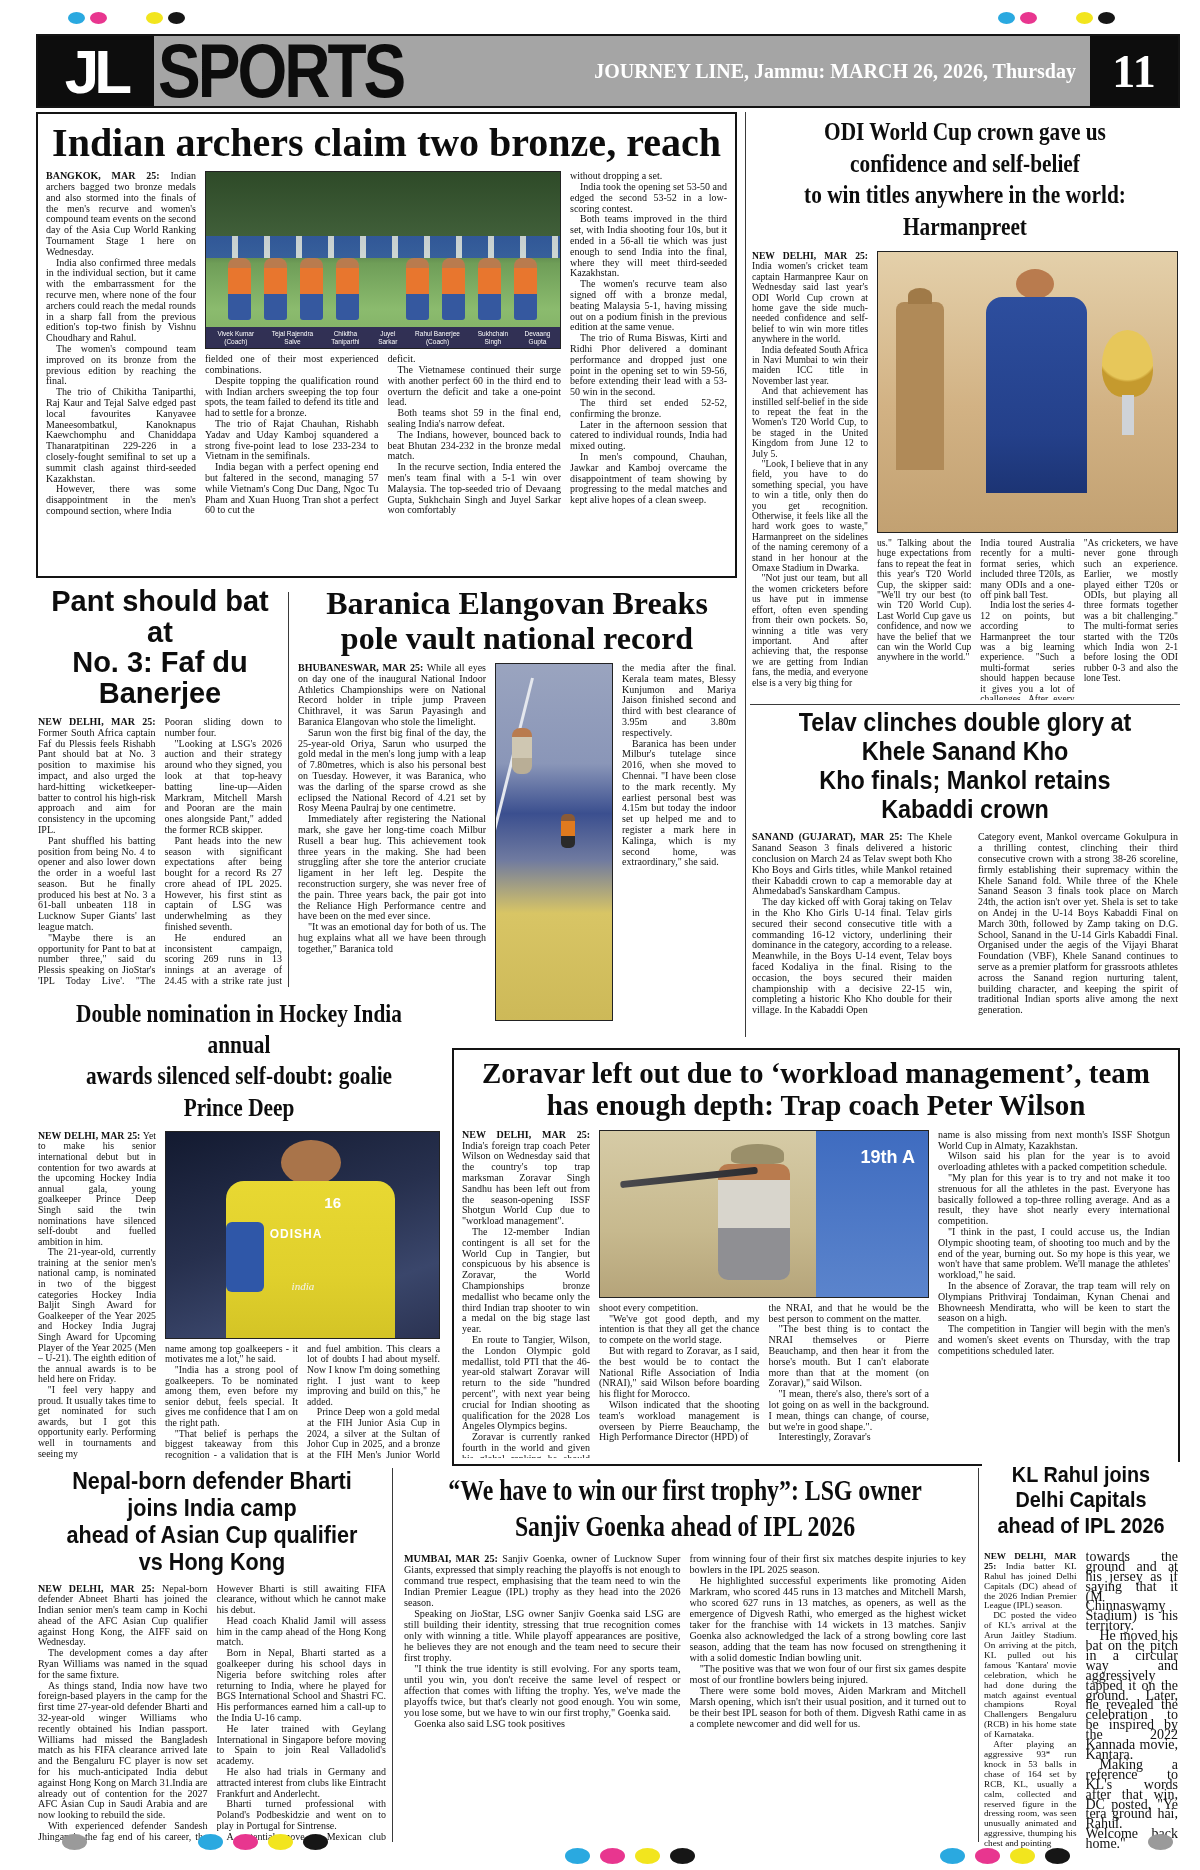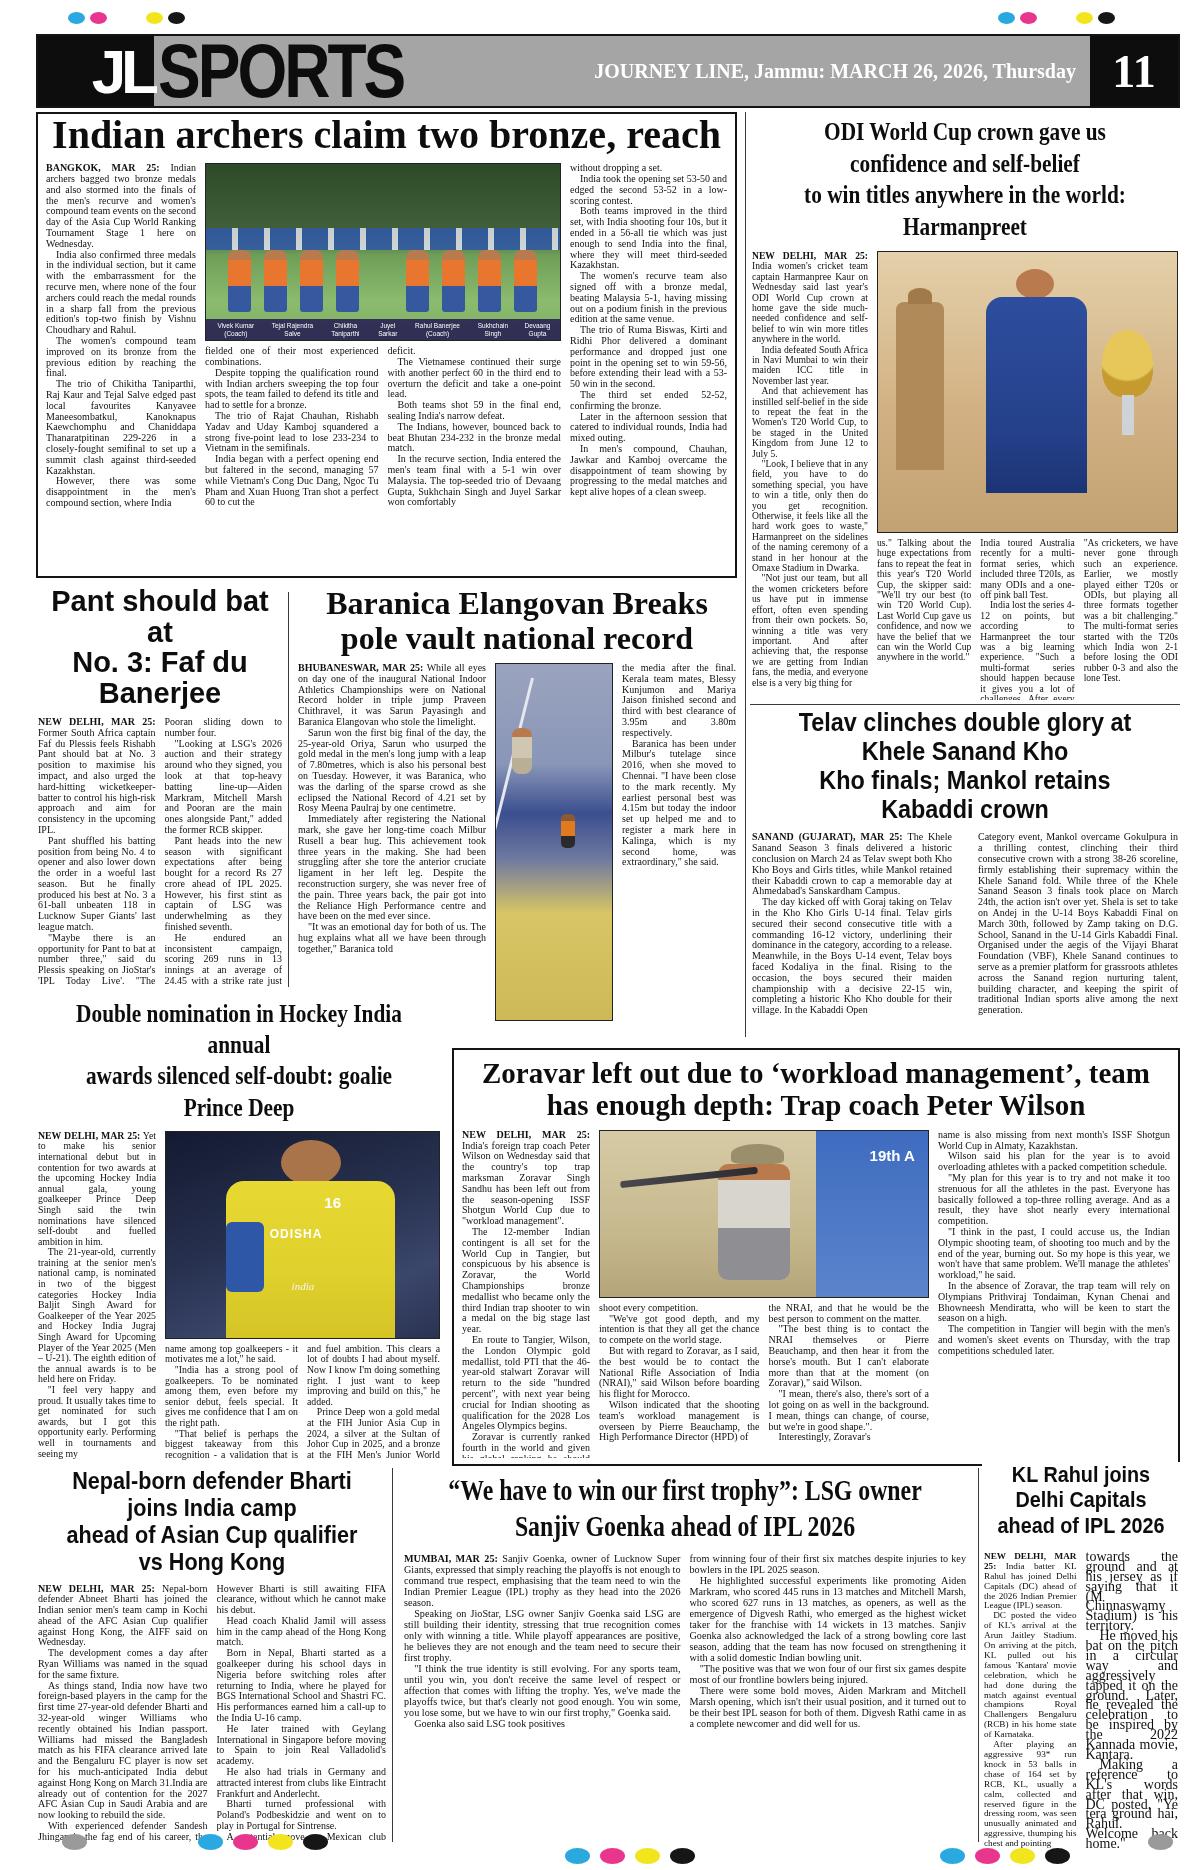--- a/index.html
+++ b/index.html
@@ -4,21 +4,21 @@
 <style>
   html,body{margin:0;padding:0;background:#e8e8e8;}
   .page{position:relative;width:1200px;height:1870px;background:#ffffff;font-family:"Liberation Serif",serif;overflow:hidden;margin:0 auto;}
   
   .dot{position:absolute;border-radius:50%;}
   .dot.sm{width:17px;height:12px;}
   .dot.lg{width:25px;height:16px;}
   .c{background:#2aa9e0;} .m{background:#e8368f;} .y{background:#f2e51e;} .k{background:#161616;} .g{background:#9a9a9a;}
   
   .masthead{position:absolute;left:36px;top:34px;width:1144px;height:74px;background:#a5a5a5;border:2px solid #141414;box-sizing:border-box;display:flex;align-items:center;}
-  .logo-box{width:116px;height:100%;background:#0d0d0d;color:#fff;display:flex;align-items:center;justify-content:flex-end;font-family:"Liberation Sans",sans-serif;font-weight:bold;font-size:62px;letter-spacing:-5px;}
+  .logo-box{width:116px;height:100%;background:#0d0d0d;color:#fff;display:flex;align-items:center;justify-content:center;font-family:"Liberation Sans",sans-serif;font-weight:bold;font-size:62px;letter-spacing:-5px;}
   .section-title{font-family:"Liberation Sans",sans-serif;font-weight:bold;font-size:64px;color:#0d0d0d;letter-spacing:-3px;transform:scaleY(1.18);transform-origin:center;margin-left:4px;line-height:1;}
   .issue-line{margin-left:auto;color:#ffffff;font-weight:bold;font-size:20px;margin-right:14px;white-space:nowrap;}
   .page-num{width:88px;height:100%;background:#0d0d0d;color:#fff;display:flex;align-items:center;justify-content:center;font-size:46px;font-weight:bold;}
   
   .vrule{position:absolute;width:1px;background:#3a3a3a;}
   .hrule{position:absolute;height:1px;background:#3a3a3a;}
   
   .art{position:absolute;box-sizing:border-box;overflow:hidden;background:#fff;}
   .boxed{border:2px solid #141414;}
   .hl{margin:0;text-align:center;font-weight:bold;color:#0d0d0d;}
@@ -56,21 +56,21 @@
   .ph-goalie{background:linear-gradient(160deg,#131a30 0%,#27304e 45%,#3a466b 75%,#2b3352 100%);}
   .pd-head{left:42%;top:4%;width:22%;height:22%;background:#a9744a;border-radius:50%;}
   .pd-torso{left:22%;top:24%;width:62%;height:76%;background:linear-gradient(180deg,#e8d832 0%,#e0d02c 60%,#d4c426 100%);border-radius:18px 18px 0 0;}
   .pd-band{left:22%;top:44%;width:14%;height:34%;background:#2f57a8;border-radius:6px;}
   .pd-num{left:58%;top:30%;color:#fff;font-family:"Liberation Sans",sans-serif;font-weight:bold;font-size:15px;}
   .pd-team{left:38%;top:46%;color:#fff;font-family:"Liberation Sans",sans-serif;font-weight:bold;font-size:12px;letter-spacing:1px;}
   .pd-country{left:46%;top:72%;color:#f5f5f5;font-style:italic;font-size:11px;}
   
   .ph-shooter{background:linear-gradient(180deg,#d6cba6 0%,#c7b98e 60%,#b5a47a 100%);}
   .sh-banner{right:0;top:0;width:34%;height:100%;background:linear-gradient(180deg,#3f6cc0 0%,#5b84cc 100%);}
-  .sh-banner-txt{right:4%;top:10%;color:#fff;font-family:"Liberation Sans",sans-serif;font-weight:bold;font-size:15px;text-align:center;}
+  .sh-banner-txt{right:4%;top:10%;color:#fff;font-family:"Liberation Sans",sans-serif;font-weight:bold;font-size:18px;text-align:center;}
   .sh-cap{left:40%;top:8%;width:16%;height:12%;background:#9a8f6a;border-radius:50% 50% 20% 20%;}
   .sh-body{left:36%;top:20%;width:22%;height:70%;background:linear-gradient(180deg,#b97b4e 0 14%,#d8d5cc 14% 55%,#8f8f93 55% 100%);border-radius:10px;}
   .sh-gun{left:6%;top:26%;width:42%;height:7px;background:linear-gradient(90deg,#4a4a4e,#2c2c30);transform:rotate(-6deg);border-radius:3px;}
 </style>
 </head>
 <body>
 
 <div class="page">
 
   <div class="dot sm c abs" style="left:68px;top:12px;"></div>
@@ -91,21 +91,21 @@
     <div class="page-num">11</div>
   </header>
 
   <div class="vrule" style="left:288px;top:592px;height:395px;"></div>
   <div class="vrule" style="left:745px;top:112px;height:925px;"></div>
   <div class="hrule" style="left:750px;top:704px;width:430px;"></div>
   <div class="vrule" style="left:392px;top:1468px;height:374px;"></div>
   <div class="vrule" style="left:978px;top:1468px;height:374px;"></div>
 
   <section class="art boxed" id="archers" style="left:36px;top:112px;width:701px;height:466px;">
-    <h1 class="hl hl-serif" style="font-size:40px;line-height:1.03;padding:0 6px 2px;">
+    <h1 class="hl hl-serif" style="font-size:40px;line-height:1.03;padding:8px 6px 2px;">
         <span class="l">Indian archers claim two bronze, reach</span>
       </h1>
     <div class="body" style="height:352px;margin-top:6px;">
       <div class="col" style="flex:0 0 150px;"><b class="dl">BANGKOK, MAR 25:</b> <span>Indian archers bagged two bronze medals and also stormed into the finals of the men's recurve and women's compound team events on the second day of the Asia Cup World Ranking Tournament Stage 1 here on Wednesday.
  India also confirmed three medals in the individual section, but it came with the embarrassment for the recurve men, where none of the four archers could reach the medal rounds in a sharp fall from the previous edition's top-two finish by Vishnu Choudhary and Rahul.
  The women's compound team improved on its bronze from the previous edition by reaching the final.
  The trio of Chikitha Taniparthi, Raj Kaur and Tejal Salve edged past local favourites Kanyavee Maneesombatkul, Kanoknapus Kaewchomphu and Chaniddapa Thanaratpitinan 229-226 in a closely-fought semifinal to set up a summit clash against third-seeded Kazakhstan.
  However, there was some disappointment in the men's compound section, where India</span></div>
       <div class="mid" style="flex:0 0 356px;">
         <figure class="photo ph-archers" style="width:356px;height:178px;">

